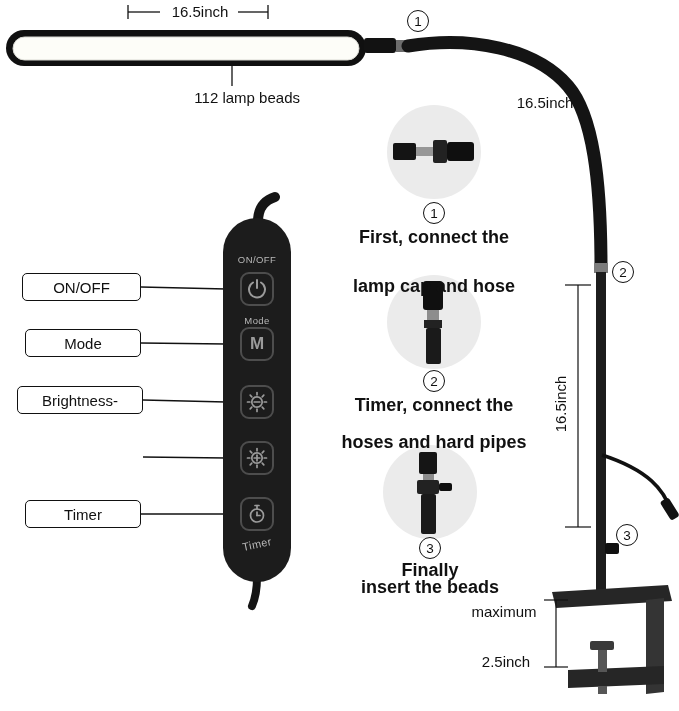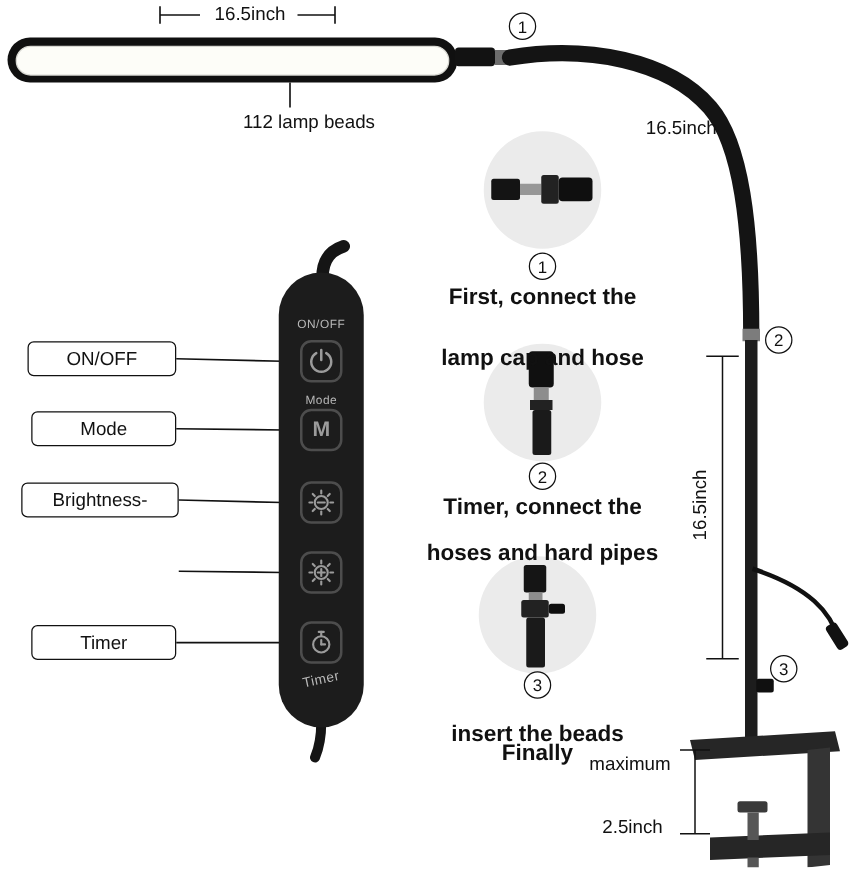--- a/index.html
+++ b/index.html
@@ -234,16 +234,16 @@
 
   <div class="abs marker" style="left:423px;top:370px;">
     <span>2</span>
     </div>
   <div class="abs steptext" style="left:334px;top:397px;">Timer, connect the</div>
   <div class="abs steptext" style="left:334px;top:414px;margin-top:20px;">hoses and hard pipes</div>
 
   <div class="abs marker" style="left:419px;top:537px;">
     <span>3</span>
     </div>
-  <div class="abs steptext" style="left:330px;top:562px;margin-top:32px;">Finally</div>
+  <div class="abs steptext" style="left:330px;top:562px;">Finally</div>
   <div class="abs steptext" style="left:330px;top:579px;">insert the beads</div>
 
 </div>
 
 </body></html>

